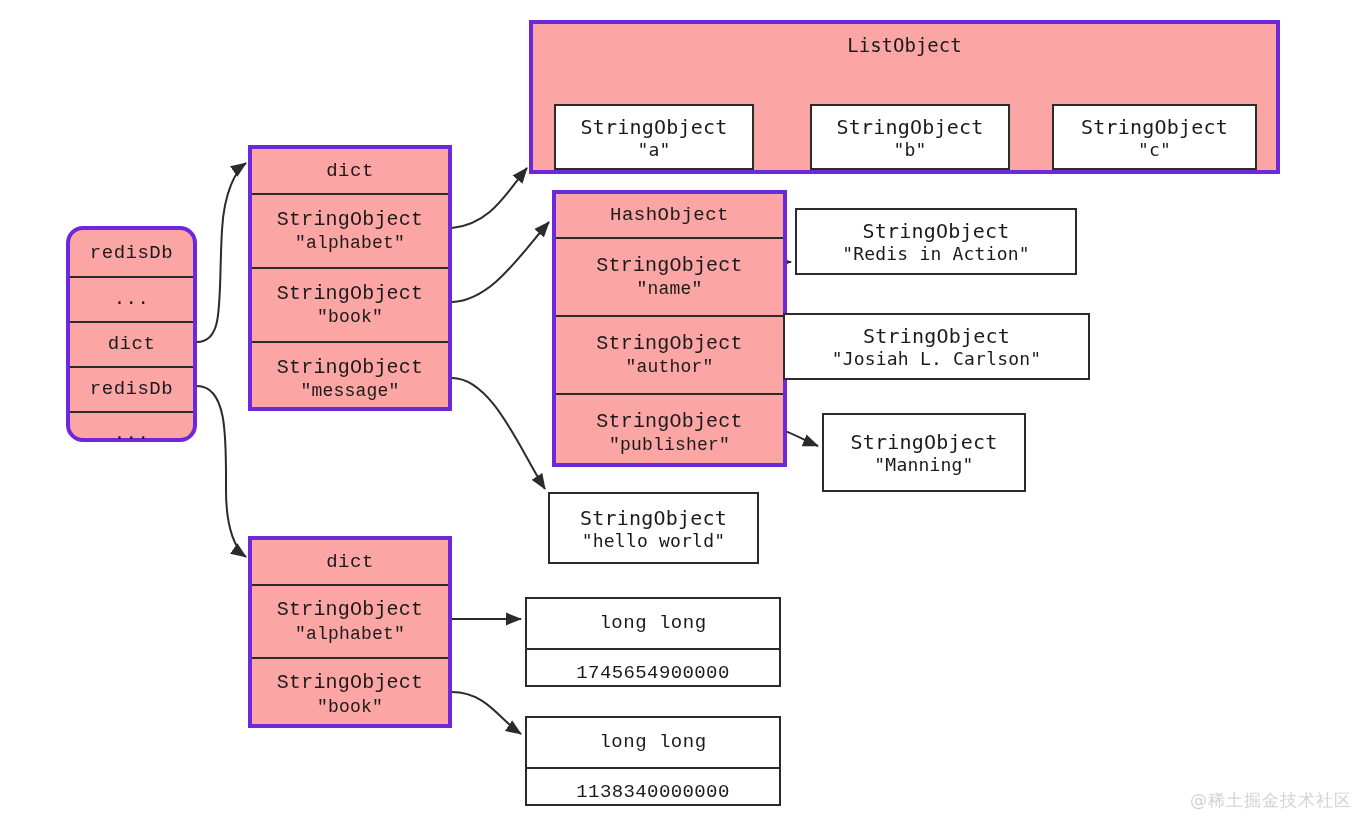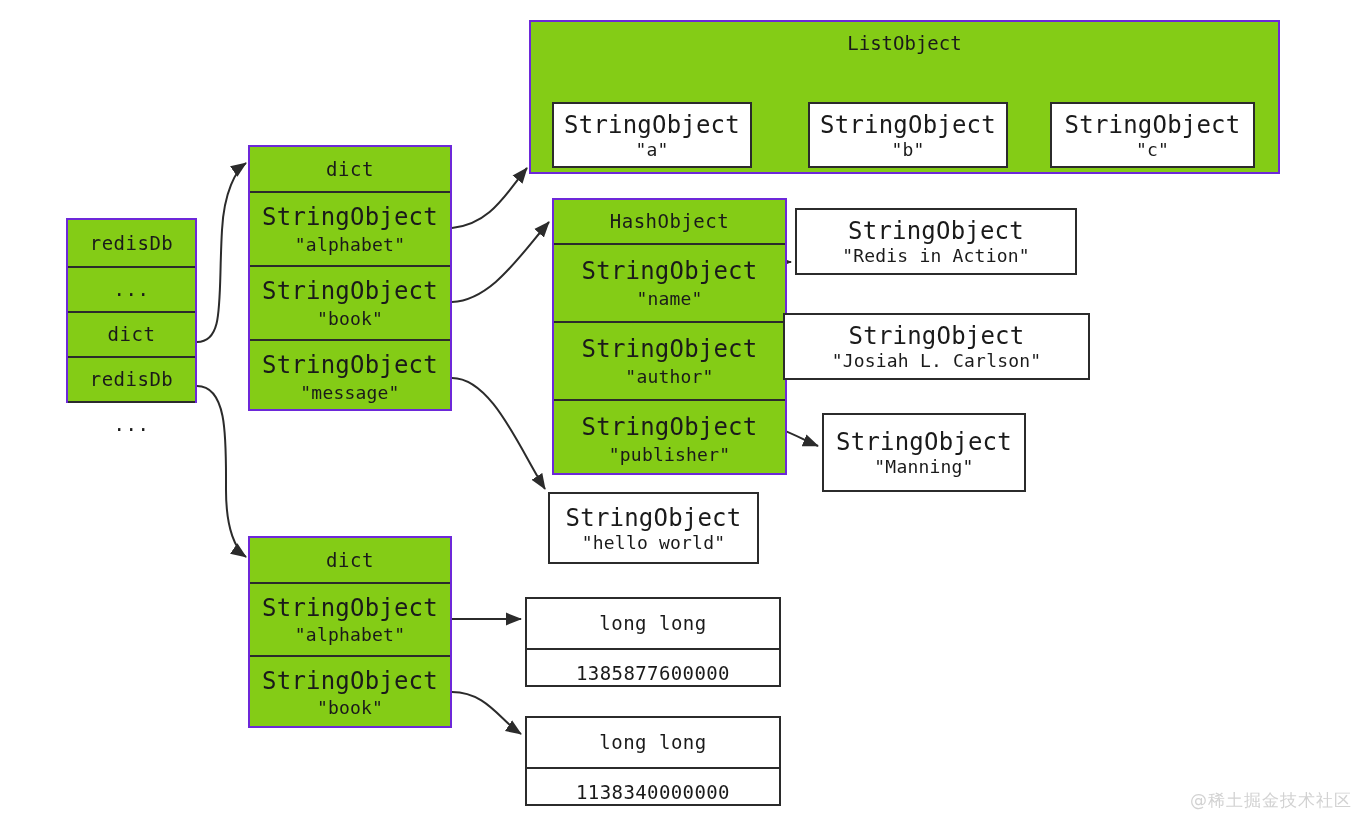--- a/index.html
+++ b/index.html
@@ -1,48 +1,48 @@
 <!DOCTYPE html>
 <html><head>
 <meta charset="utf-8">
 <style>
   html,body{margin:0;padding:0;background:#ffffff;}
   body{width:1370px;height:822px;position:relative;overflow:hidden;
        font-family:"DejaVu Sans Mono","Liberation Mono",monospace;color:#1a1a1a;}
   #canvas{position:absolute;left:0;top:0;width:1370px;height:822px;}
   svg.wires{position:absolute;left:0;top:0;width:1370px;height:822px;pointer-events:none;}
 
-  .box{position:absolute;box-sizing:border-box;border:2px solid #6d28d9;background:#84cc16;}
+  .box{position:absolute;box-sizing:border-box;border:4px solid #6d28d9;background:#fca5a5;}
   .cell{box-sizing:border-box;display:flex;flex-direction:column;align-items:center;
-        justify-content:center;text-align:right;line-height:1.28;}
+        justify-content:center;text-align:right;line-height:1.28;font-family:Liberation Mono, monospace;}
   .cell + .cell{border-top:2px solid #2b2b2b;}
   .hdr{font-size:19px;letter-spacing:.5px;}
-  .t1{font-size:24px;letter-spacing:.2px;}
+  .t1{font-size:20px;letter-spacing:.2px;}
   .t2{font-size:18px;letter-spacing:.2px;}
   .num{font-size:19px;letter-spacing:.4px;}
 
   
-  #redisdb{left:66px;top:218px;width:131px;height:185px;}
+  #redisdb{left:66px;top:226px;width:131px;height:216px;border-radius:17px;}
   #redisdb .cell{height:45px;}
   #redisdb .cell:first-child{height:46px;}
 
   
   #maindict{left:248px;top:145px;width:204px;height:266px;}
   #maindict .r0{height:44px;}
   #maindict .rr{height:74px;}
 
   
   #listobj{left:529px;top:20px;width:751px;height:154px;}
   #listobj .title{position:absolute;left:0;right:0;top:10px;text-align:center;font-size:19px;}
   .lsitem{position:absolute;top:80px;width:200px;height:66px;border:2px solid #2b2b2b;
           background:#fff;box-sizing:border-box;display:flex;flex-direction:column;
           align-items:center;justify-content:center;}
 
   
-  #hashobj{left:552px;top:190px;width:235px;height:277px;margin-top:8px;}
+  #hashobj{left:552px;top:190px;width:235px;height:277px;}
   #hashobj .r0{height:43px;}
   #hashobj .rr{height:78px;}
 
   
   .vbox{position:absolute;box-sizing:border-box;border:2px solid #2b2b2b;background:#fff;
         display:flex;flex-direction:column;align-items:center;justify-content:center;}
   #v-name{left:795px;top:208px;width:282px;height:67px;}
   #v-author{left:783px;top:313px;width:307px;height:67px;}
   #v-publisher{left:822px;top:413px;width:204px;height:79px;}
   #v-hello{left:548px;top:492px;width:211px;height:72px;}
@@ -177,21 +177,21 @@
       <span class="t2">"alphabet"</span>
     </div>
     <div class="cell rr">
       <span class="t1">StringObject</span>
       <span class="t2">"book"</span>
     </div>
   </div>
 
   <div class="llbox" id="ll1">
     <div class="cell hdr">long long</div>
-    <div class="cell num">1385877600000</div>
+    <div class="cell num">1745654900000</div>
   </div>
   <div class="llbox" id="ll2">
     <div class="cell hdr">long long</div>
     <div class="cell num">1138340000000</div>
   </div>
 
   <div id="watermark">@稀土掘金技术社区</div>
 </div>
 
 </body></html>

